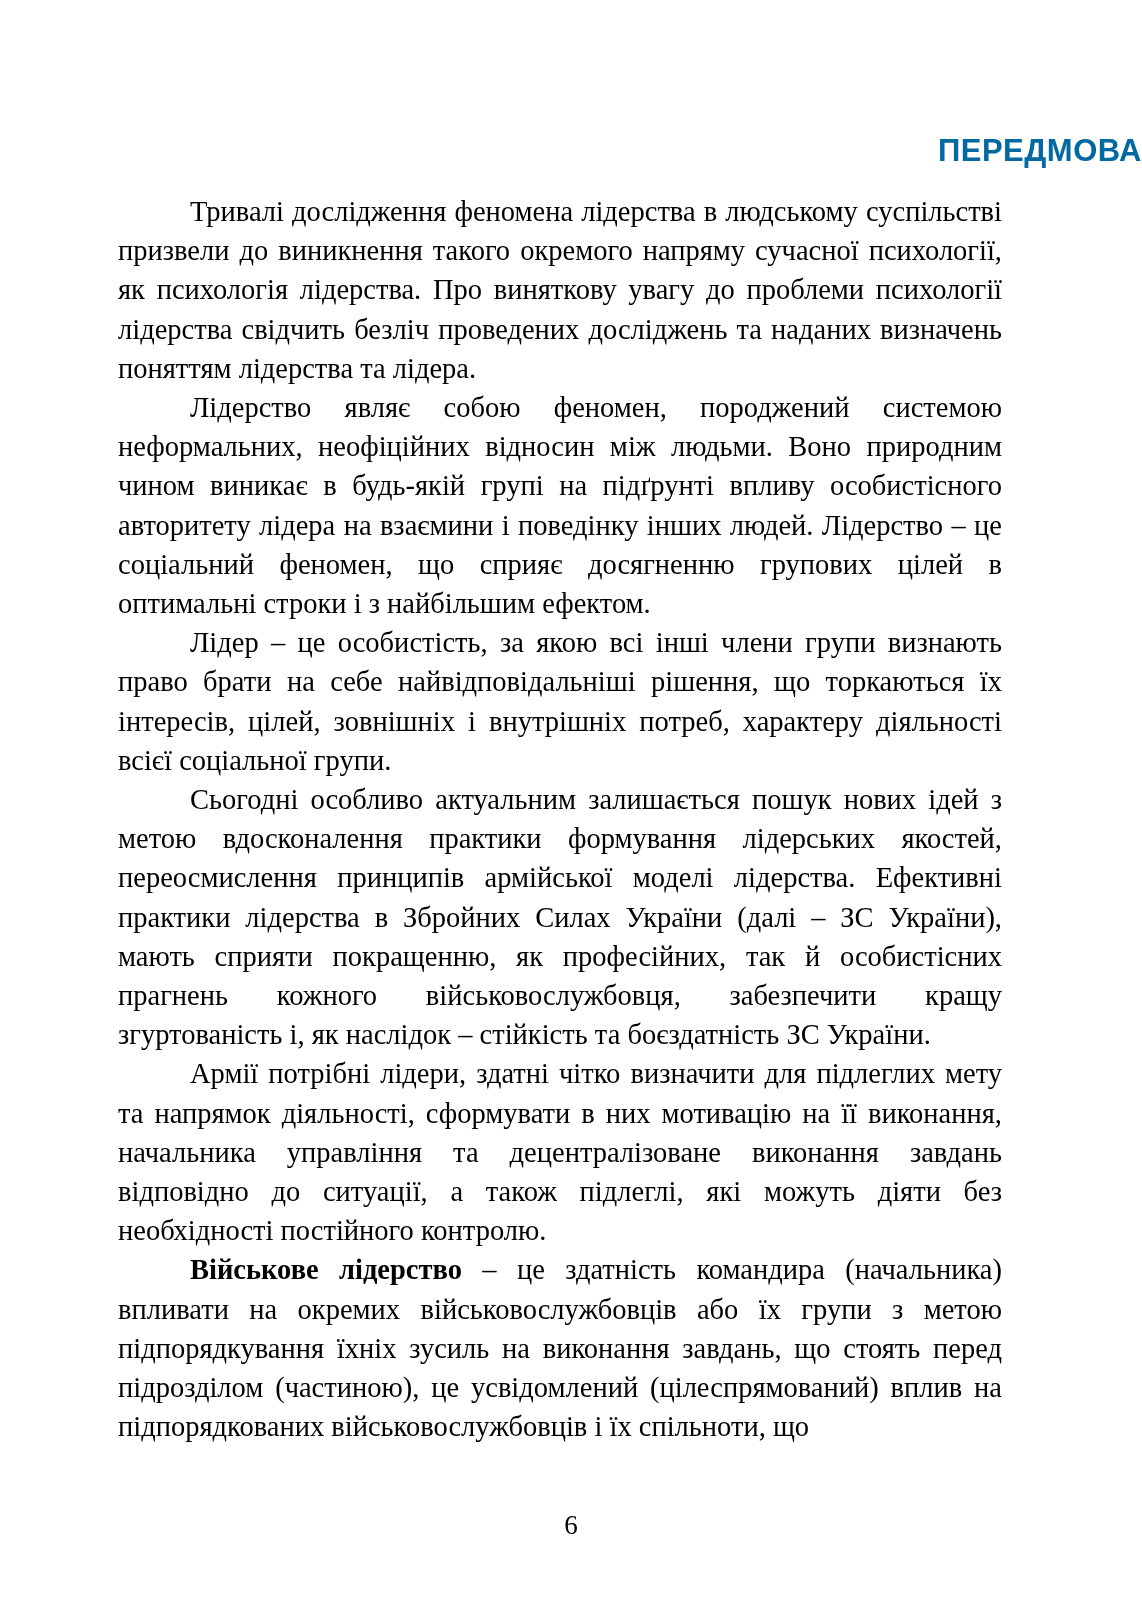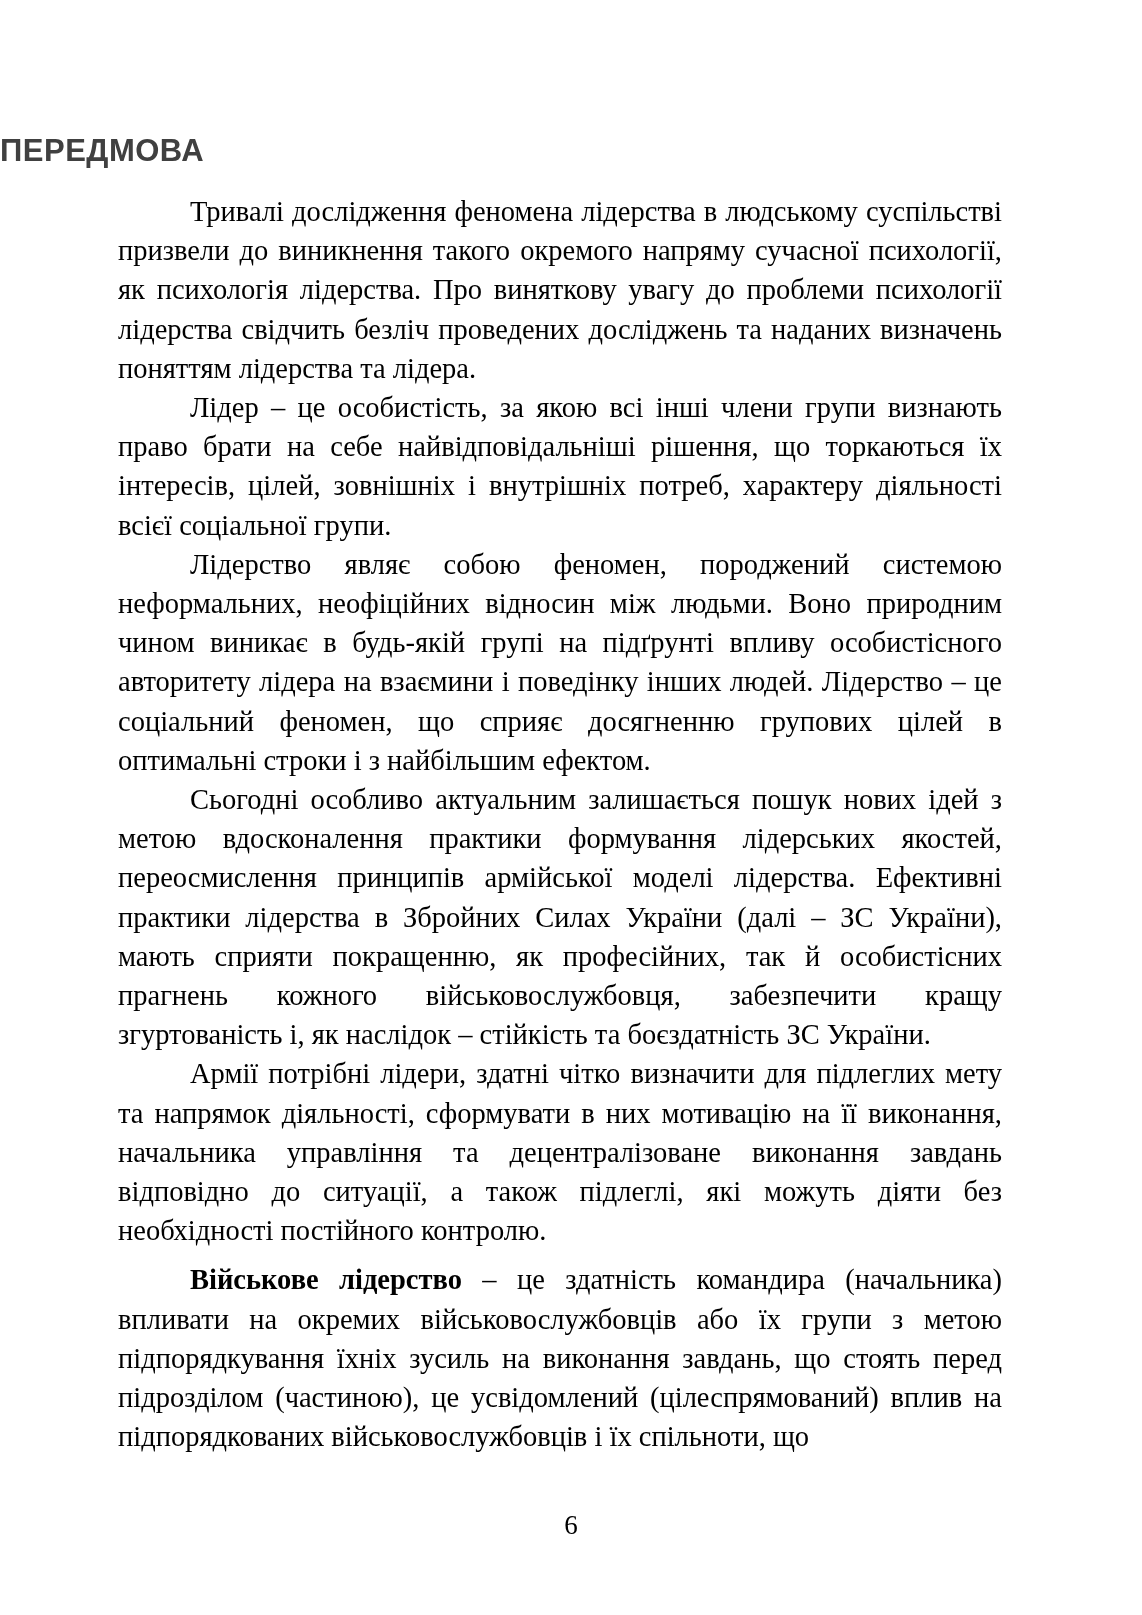--- a/index.html
+++ b/index.html
@@ -14,26 +14,26 @@
     height: 1615px;
     background: #ffffff;
     box-sizing: border-box;
     overflow: hidden;
   }
   .page-title {
     position: absolute;
     left: 0;
     right: 0;
     top: 112px;
-    text-align: left;
+    text-align: right;
     font-family: "Liberation Sans", "DejaVu Sans", sans-serif;
     font-weight: bold;
     font-size: 31px;
     letter-spacing: 0.5px;
-    color: #404040;
+    color: #0369a1;
   }
   .body-text {
     position: absolute;
     left: 118px;
     top: 192px;
     width: 884px;
     font-family: Liberation Serif, serif;
     font-size: 28.5px;
     line-height: 39.2px;
     color: #000000;
@@ -42,21 +42,20 @@
     -webkit-hyphens: none;
     hyphens: none;
   }
   .body-text p {
     margin: 0;
     text-indent: 72px;
     text-align: justify;
   }
   .body-text p:last-child {
     text-align: justify;
-    margin-top: 10px;
   }
   .body-text p .lead {
     font-weight: bold;
   }
   .page-number {
     position: absolute;
     left: 0;
     right: 0;
     top: 1510px;
     text-align: center;
@@ -69,23 +68,23 @@
 <body>
 
 <div class="page">
 
   <h1 class="page-title">ПЕРЕДМОВА</h1>
 
   <div class="body-text">
 
     <p>Тривалі дослідження феномена лідерства в людському суспільстві призвели до виникнення такого окремого напряму сучасної психології, як психологія лідерства. Про виняткову увагу до проблеми психології лідерства свідчить безліч проведених досліджень та наданих визначень поняттям лідерства та лідера.</p>
 
+    <p>Лідерство являє собою феномен, породжений системою неформальних, неофіційних відносин між людьми. Воно природним чином виникає в будь-якій групі на підґрунті впливу особистісного авторитету лідера на взаємини і поведінку інших людей. Лідерство – це соціальний феномен, що сприяє досягненню групових цілей в оптимальні строки і з найбільшим ефектом.</p>
+
     <p>Лідер – це особистість, за якою всі інші члени групи визнають право брати на себе найвідповідальніші рішення, що торкаються їх інтересів, цілей, зовнішніх і внутрішніх потреб, характеру діяльності всієї соціальної групи.</p>
-
-    <p>Лідерство являє собою феномен, породжений системою неформальних, неофіційних відносин між людьми. Воно природним чином виникає в будь-якій групі на підґрунті впливу особистісного авторитету лідера на взаємини і поведінку інших людей. Лідерство – це соціальний феномен, що сприяє досягненню групових цілей в оптимальні строки і з найбільшим ефектом.</p>
 
     <p>Сьогодні особливо актуальним залишається пошук нових ідей з метою вдосконалення практики формування лідерських якостей, переосмислення принципів армійської моделі лідерства. Ефективні практики лідерства в Збройних Силах України (далі – ЗС України), мають сприяти покращенню, як професійних, так й особистісних прагнень кожного військовослужбовця, забезпечити кращу згуртованість і, як наслідок – стійкість та боєздатність ЗС України.</p>
 
     <p>Армії потрібні лідери, здатні чітко визначити для підлеглих мету та напрямок діяльності, сформувати в них мотивацію на її виконання, начальника управління та децентралізоване виконання завдань відповідно до ситуації, а також підлеглі, які можуть діяти без необхідності постійного контролю.</p>
 
     <p><span class="lead">Військове лідерство</span><span> – це здатність командира (начальника) впливати на окремих військовослужбовців або їх групи з метою підпорядкування їхніх зусиль на виконання завдань, що стоять перед підрозділом (частиною), це усвідомлений (цілеспрямований) вплив на підпорядкованих військовослужбовців і їх спільноти, що</span></p>
 
   </div>
 
   <div class="page-number">6</div>

